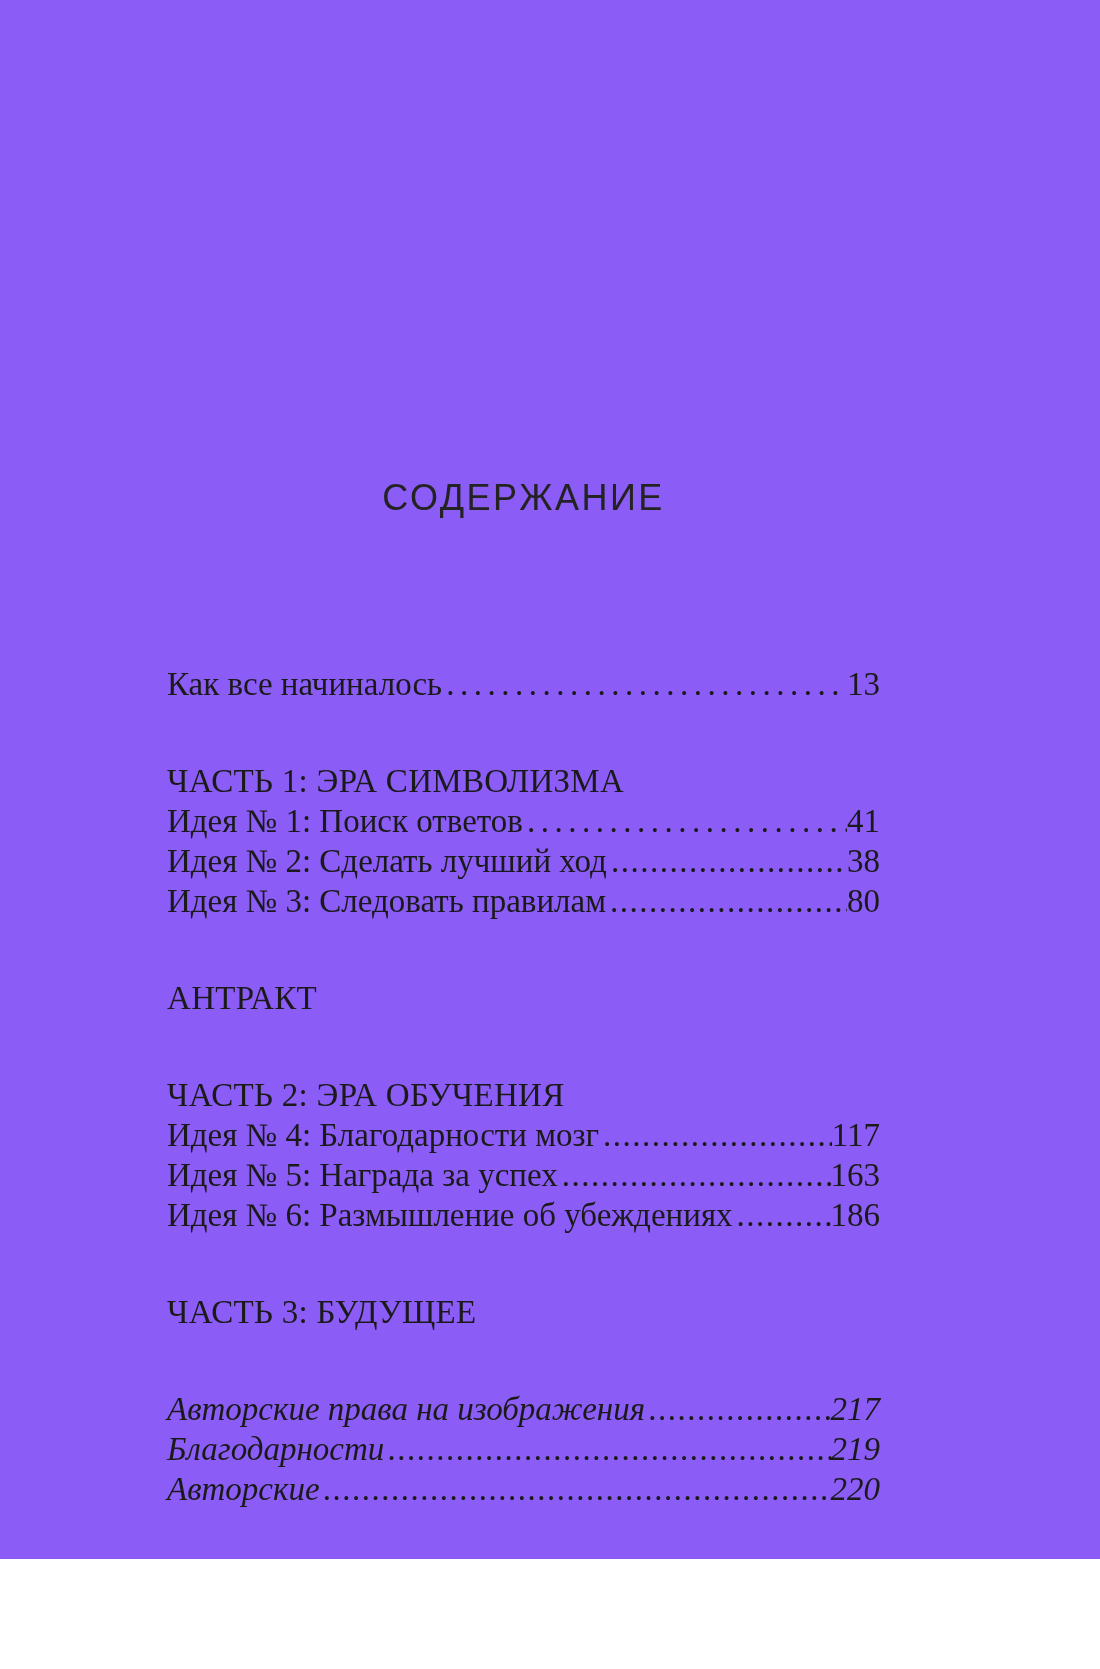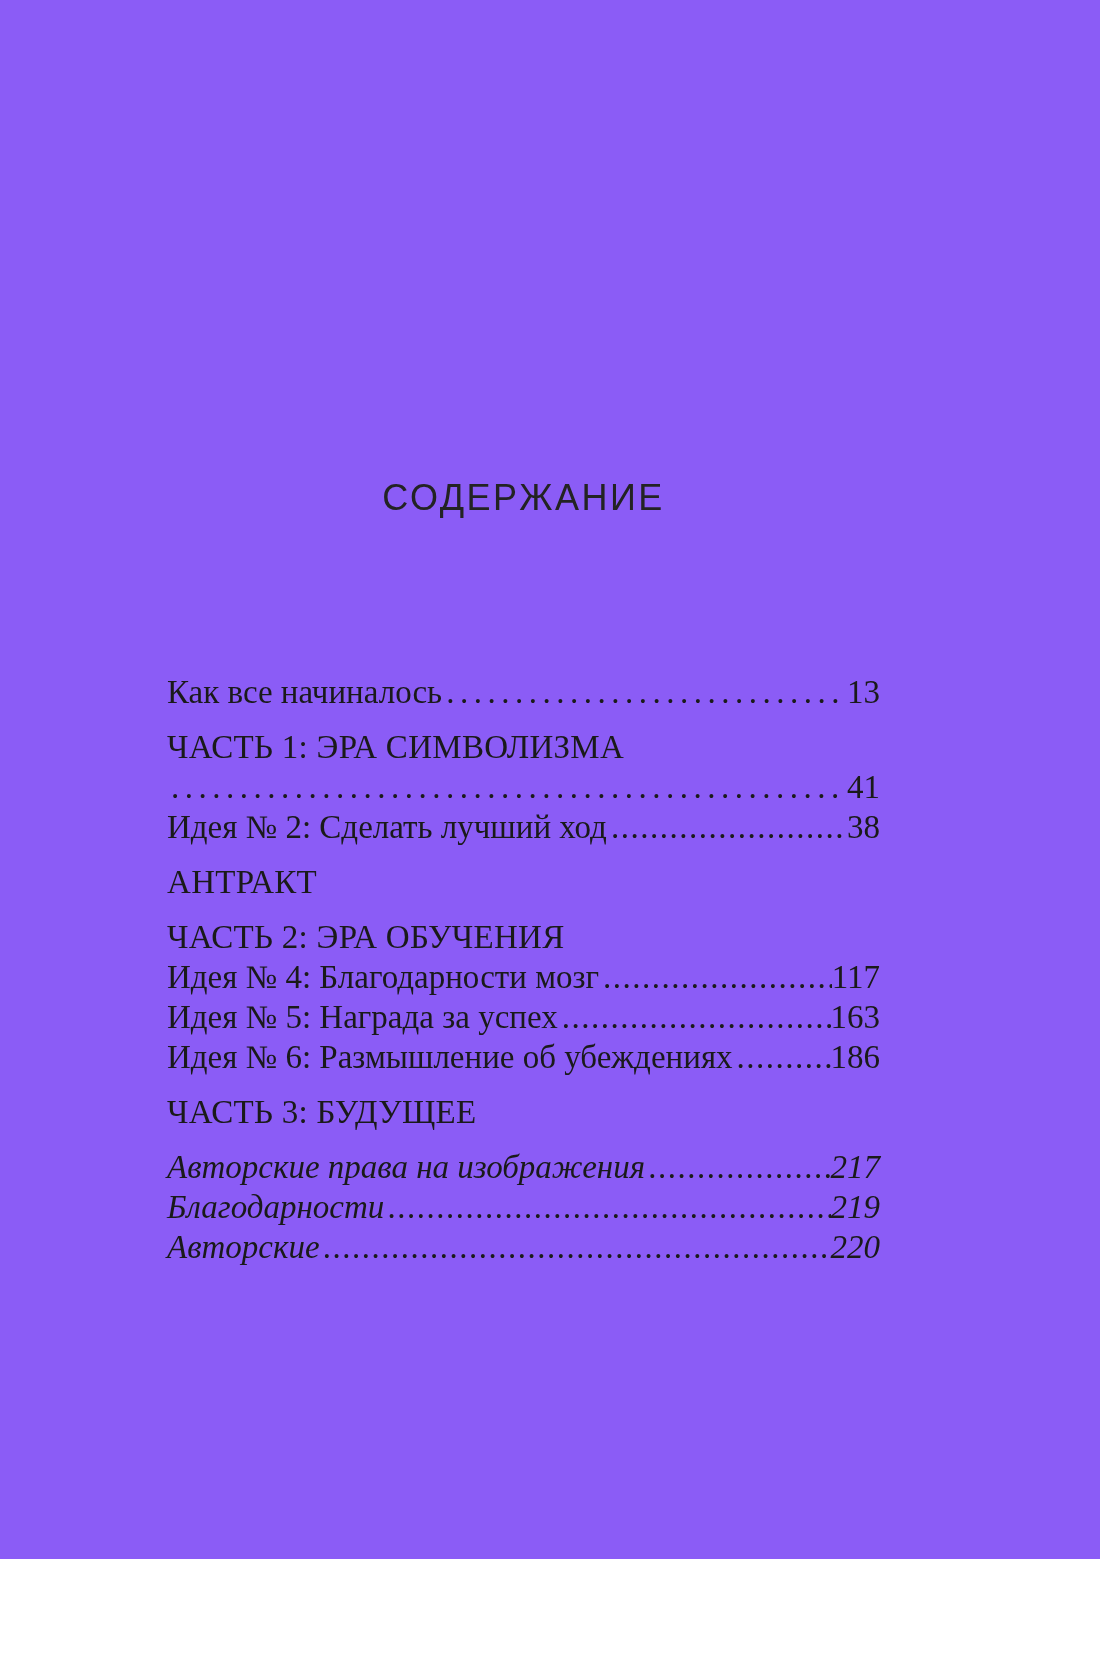--- a/index.html
+++ b/index.html
@@ -26,22 +26,22 @@
     color: #232323;
   }
   .toc {
     position: absolute;
     top: 664px;
     left: 167px;
     width: 713px;
     font-size: 33px;
     line-height: 40px;
   }
-  .group { margin-top: 15px; }
-  .group:first-child { margin-top: 8px; }
+  .group { margin-top: 57px; }
+  .group:first-child { margin-top: 0; }
   .row { display: flex; align-items: baseline; }
   .label { white-space: nowrap; }
   .leader {
     flex: 1 1 auto;
     overflow: hidden;
     white-space: nowrap;
     margin-left: 4px;
     min-width: 10px;
   }
   .leader::after {
@@ -68,27 +68,33 @@
         <span class="leader spaced"></span>
         <span class="pagenum">13</span>
       </div>
     </div>
 
     <div class="group">
       <div class="row heading-row">
         <span class="label">ЧАСТЬ 1: ЭРА СИМВОЛИЗМА</span>
       </div>
       <div class="row">
+        <span class="label">Идея № 1: Поиск ответов</span>
         <span class="leader spaced"></span>
         <span class="pagenum">41</span>
       </div>
       <div class="row">
         <span class="label">Идея № 2: Сделать лучший ход</span>
         <span class="leader"></span>
         <span class="pagenum">38</span>
+      </div>
+      <div class="row">
+        <span class="label">Идея № 3: Следовать правилам</span>
+        <span class="leader"></span>
+        <span class="pagenum">80</span>
       </div>
     </div>
 
     <div class="group">
       <div class="row heading-row">
         <span class="label">АНТРАКТ</span>
       </div>
     </div>
 
     <div class="group">

